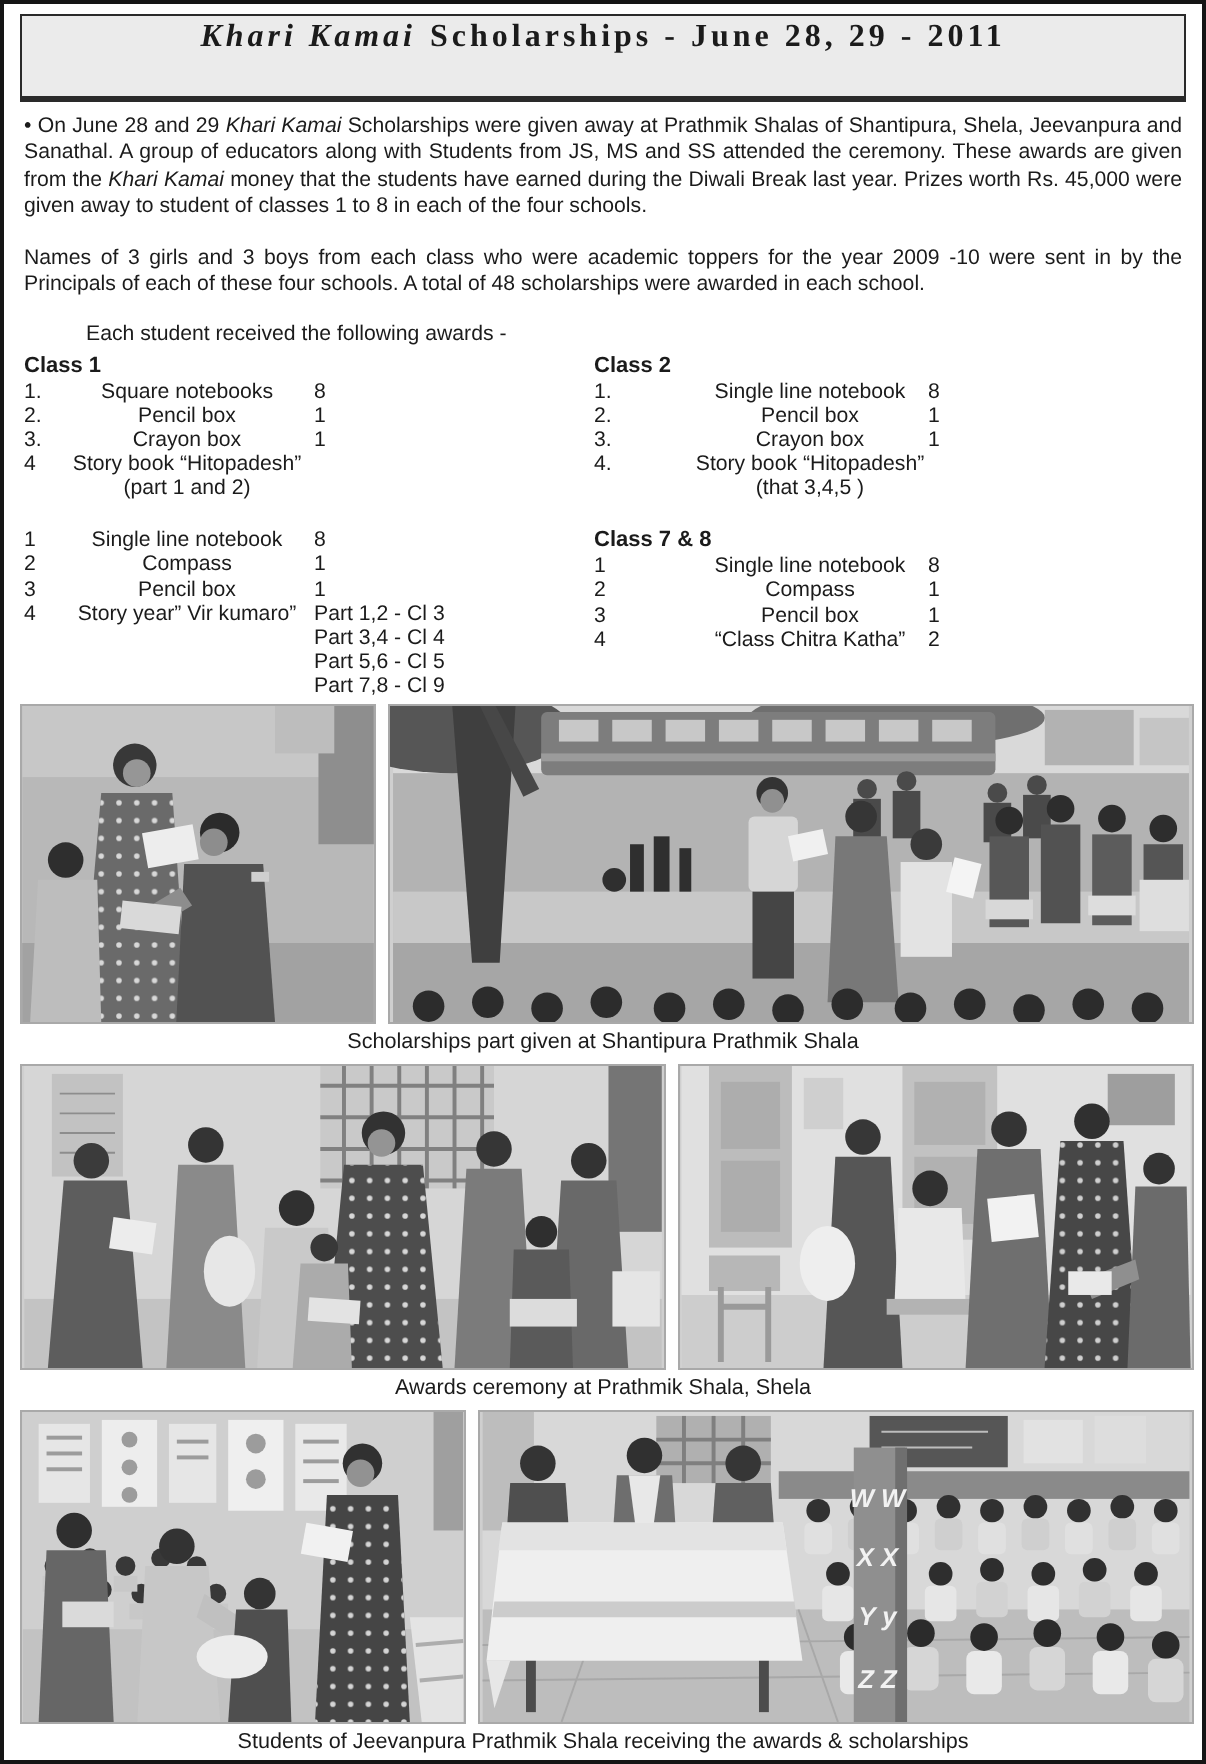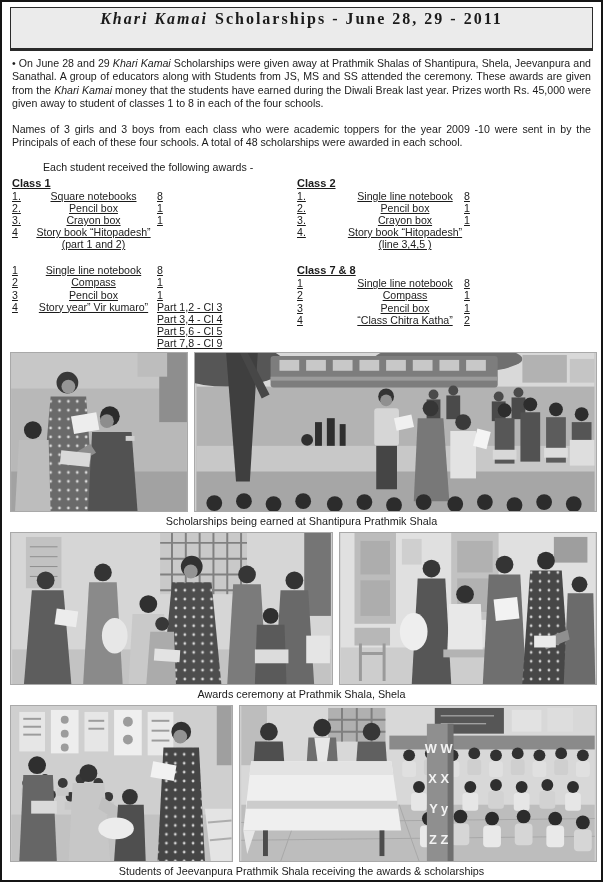--- a/index.html
+++ b/index.html
@@ -5,36 +5,36 @@
   html,body{margin:0;padding:0;background:#fff;}
   .page{width:603px;height:882px;box-sizing:border-box;border:2px solid #151515;background:#fff;
         font-family:"Liberation Sans","DejaVu Sans",sans-serif;color:#1b1b1b;overflow:hidden;position:relative;}
   .titlebox{margin:5px 8px 0;border:1px solid #2a2a2a;border-bottom-width:3px;background:#ebebeb;
         text-align:center;font-family:"Liberation Serif","DejaVu Serif",serif;font-size:16px;font-weight:bold;
         letter-spacing:2px;padding:2px 0 20px;}
   .titlebox .it{font-style:italic;margin-right:7px;}
   .para{margin:6px 10px 0;font-size:10.6px;line-height:13.4px;text-align:justify;}
   .p2{margin-top:12px;}
   .pintro{margin-top:12px;text-align:left;margin-left:41px;}
-  .awards{display:flex;margin:2px 10px 0;text-decoration:underline;}
+  .awards{display:flex;margin:2px 10px 0;}
   .colL{width:285px;flex:none;}
   .colR{width:292px;flex:none;}
   .cblock + .cblock{margin-top:14px;}
   .ctitle{font-weight:bold;font-size:11px;line-height:13px;}
   .arow{display:flex;font-size:10.6px;line-height:12.1px;}
   .n{flex:none;width:18px;}
   .colR .n{width:49px;}
   .l{flex:none;width:127px;text-align:center;}
   .colR .l{width:118px;}
   .q{flex:none;}
   .sub{display:block;}
   .parts span{display:block;}
   .psec{margin-top:3px;}
   .prow{display:flex;gap:6px;margin:0 8px;}
-  .photo{flex:none;border:1px solid #a9a9a9;box-sizing:border-box;background:#cfcfcf;}
+  .photo{flex:none;border:1px solid #a9a9a9;box-sizing:border-box;background:#cfcfcf;font-style:italic;}
   .photo svg{display:block;width:100%;height:100%;}
   .ph1a{width:178px;height:160px;} .ph1b{width:403px;height:160px;}
   .ph2a{width:323px;height:153px;} .ph2b{width:258px;height:153px;}
   .ph3a{width:223px;height:157px;} .ph3b{width:358px;height:157px;}
   .caption{text-align:center;font-size:10.8px;padding:3px 0 2px;}
 </style>
 </head>
 <body>
 
 <div class="page">
@@ -119,21 +119,21 @@
             <span class="l">Pencil box</span>
             <span class="q">1</span>
           </div>
         <div class="arow">
             <span class="n">3.</span>
             <span class="l">Crayon box</span>
             <span class="q">1</span>
           </div>
         <div class="arow">
             <span class="n">4.</span>
-            <span class="l"><span>Story book “Hitopadesh”</span><span class="sub">(line 3,4,5 )</span></span>
+            <span class="l"><span>Story book “Hitopadesh”</span><span class="sub">(that 3,4,5 )</span></span>
             <span class="q"></span>
           </div>
       </div>
 
       <div class="cblock">
         <div class="ctitle">Class 7 &amp;  8</div>
         <div class="arow">
             <span class="n">1</span>
             <span class="l">Single line notebook</span>
             <span class="q">8</span>
@@ -275,21 +275,21 @@
               <circle cx="230" cy="151" r="8"></circle>
               <circle cx="262" cy="153" r="8"></circle>
               <circle cx="292" cy="151" r="8"></circle>
               <circle cx="322" cy="154" r="8"></circle>
               <circle cx="352" cy="151" r="8"></circle>
               <circle cx="382" cy="153" r="8"></circle>
           </g>
         </svg>
       </div>
     </div>
-    <div class="caption">Scholarships being earned at Shantipura Prathmik Shala</div>
+    <div class="caption">Scholarships part given at Shantipura Prathmik Shala</div>
   </div>
 
   <div class="psec">
     <div class="prow">
       <div class="photo ph2a">
         <svg viewBox="0 0 323 153">
           <defs>
               <pattern id="pd2" width="9" height="9" patternUnits="userSpaceOnUse">
                 <circle cx="4" cy="4" r="1.4" fill="#d7d7d7"></circle>
               </pattern>

